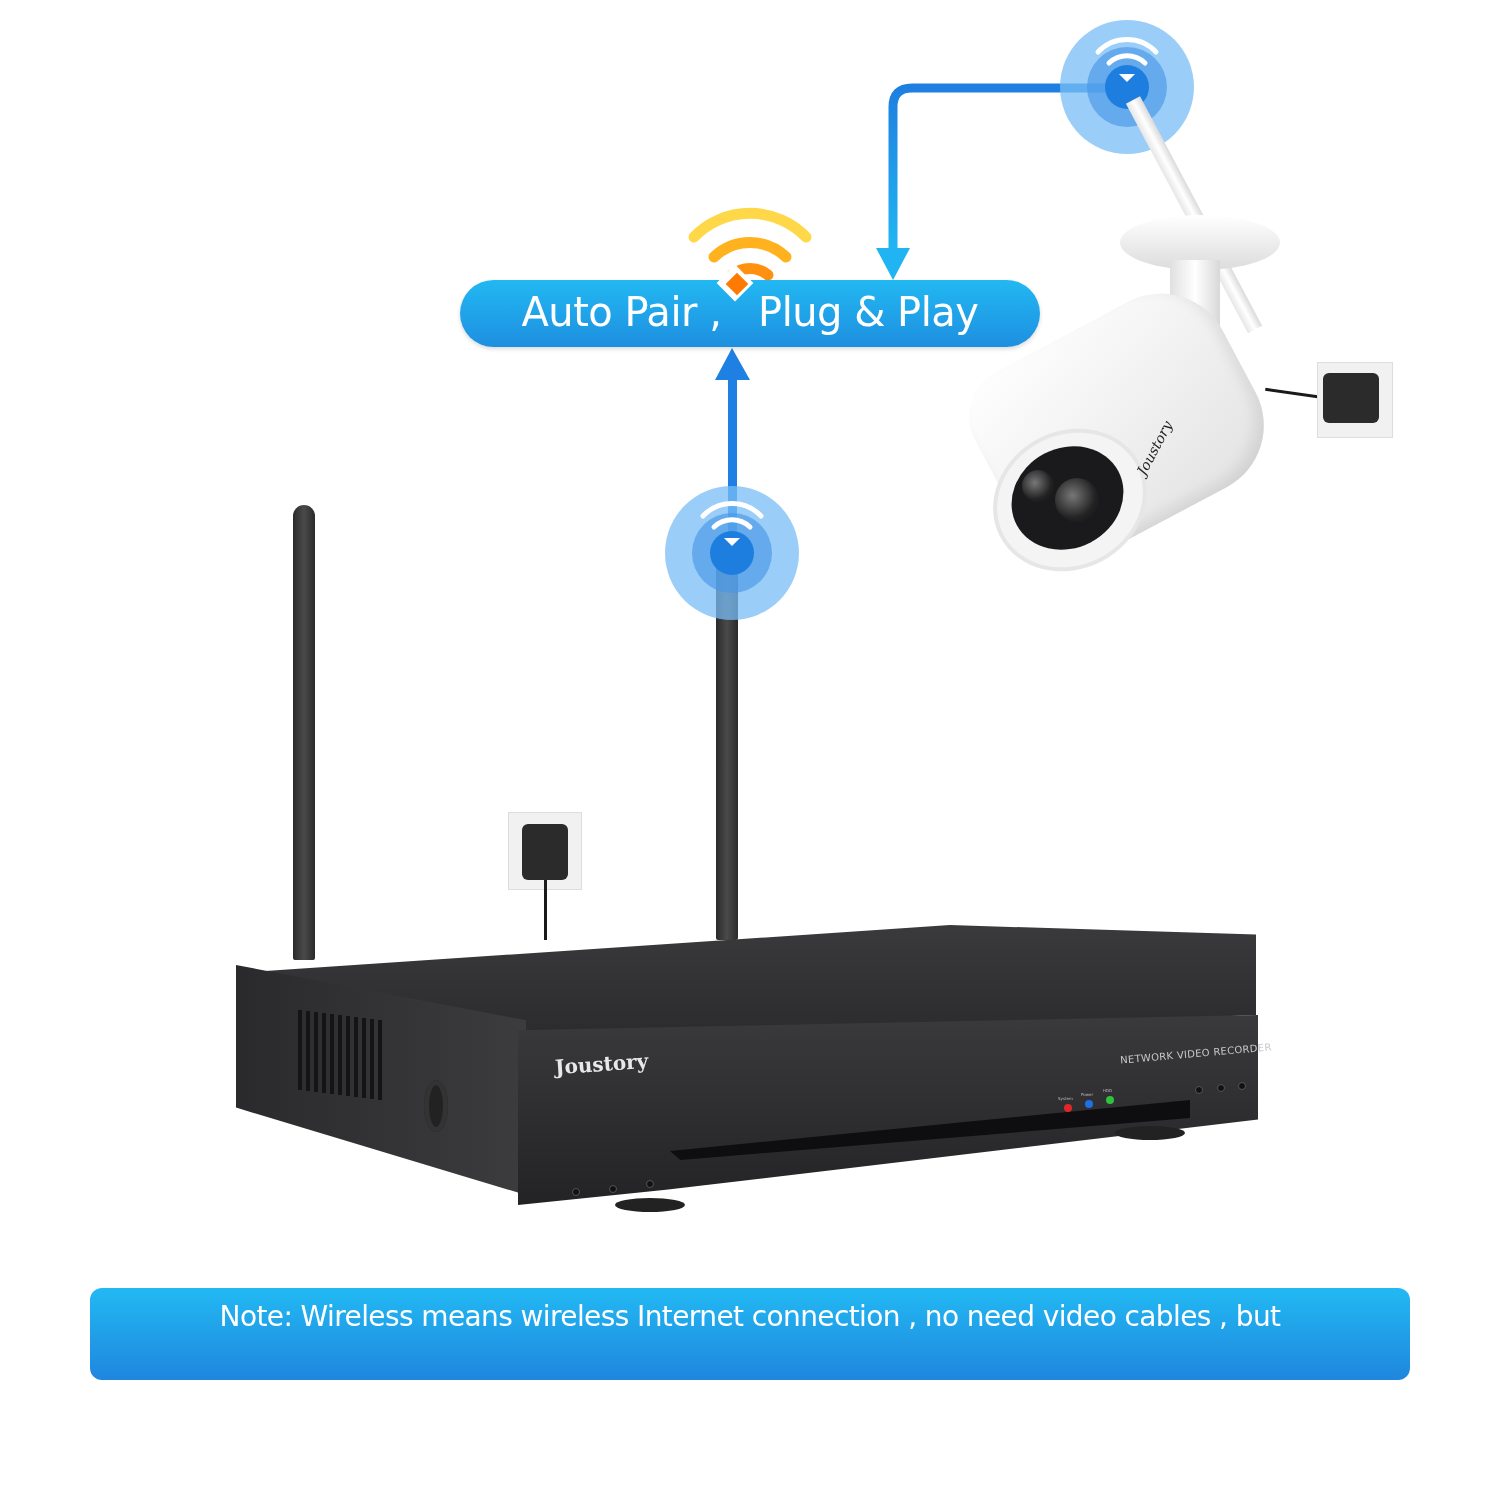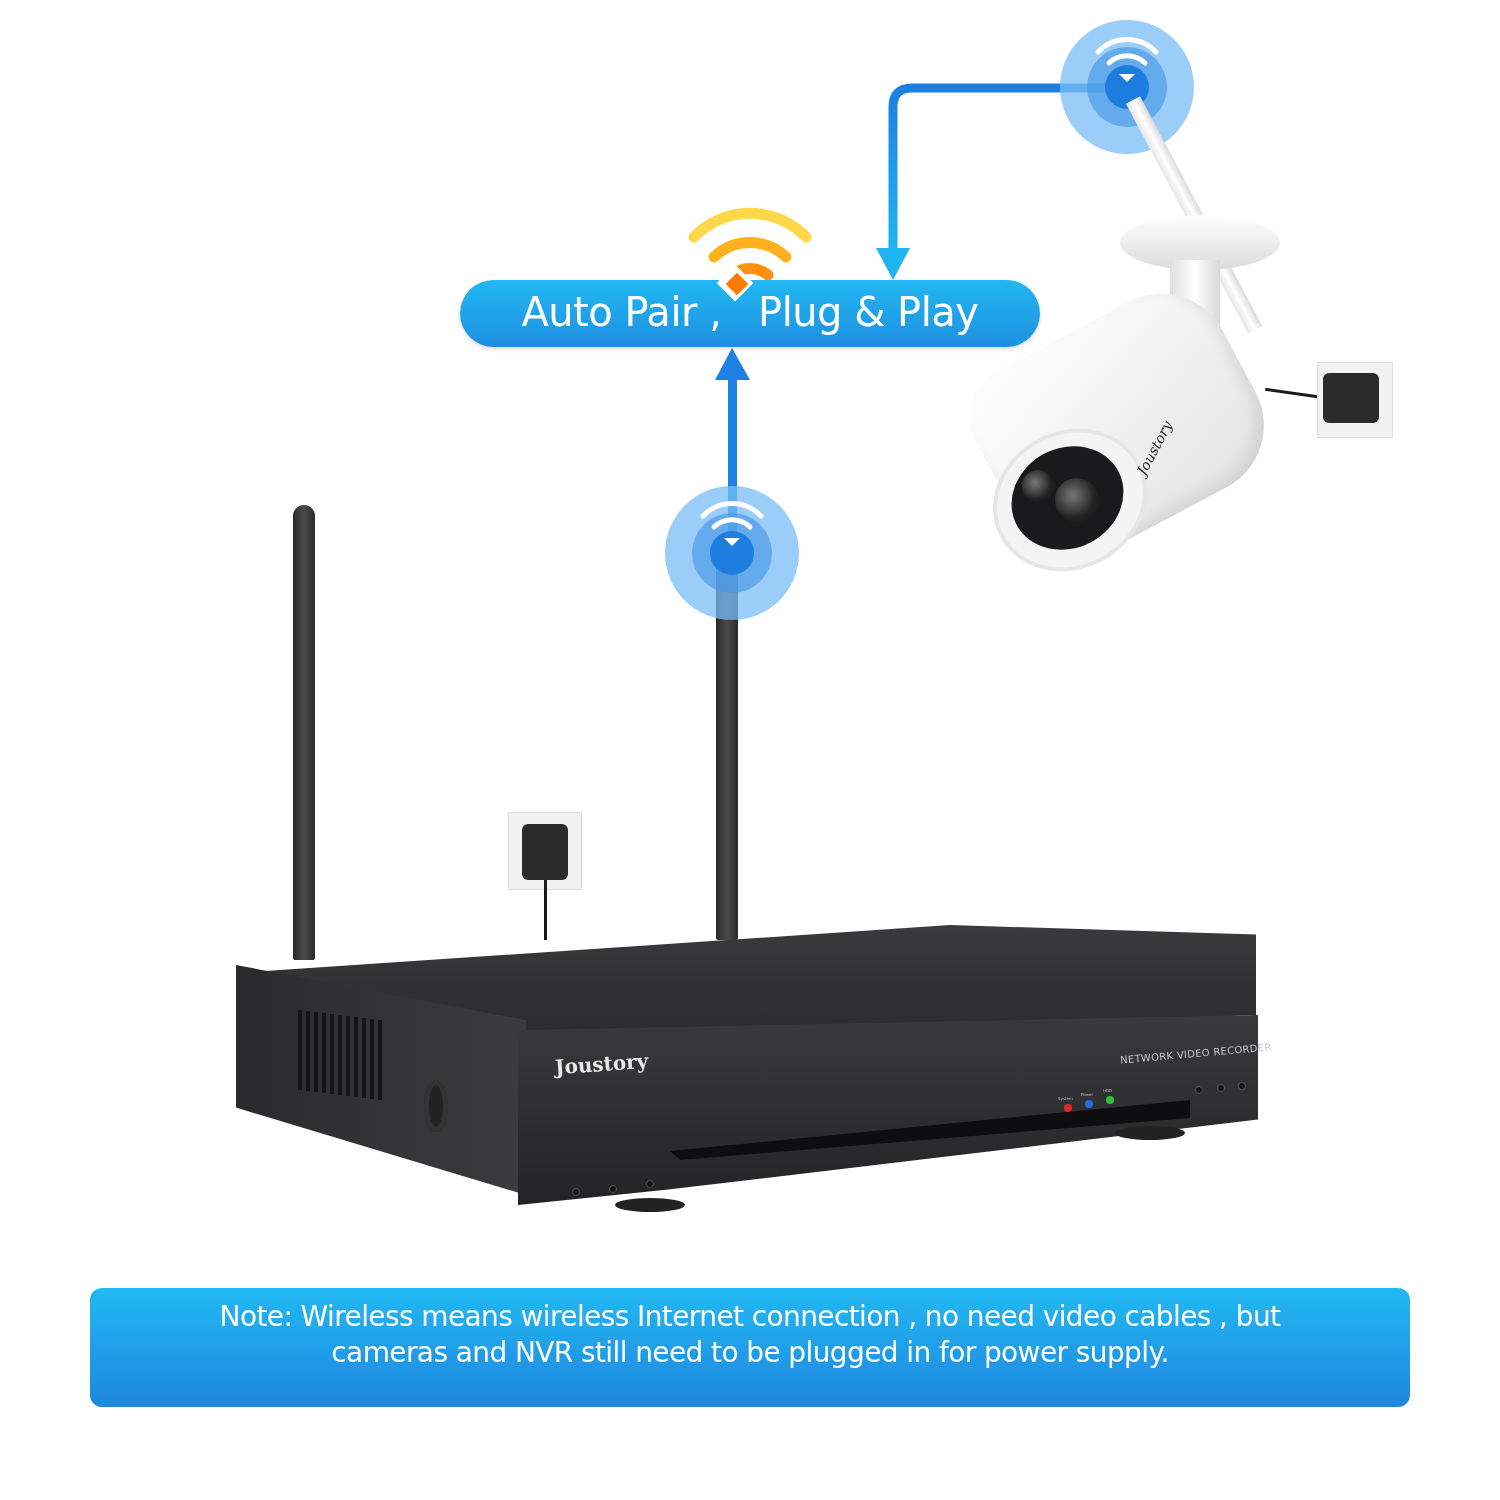--- a/index.html
+++ b/index.html
@@ -9,21 +9,21 @@
   
   .pill { left:460px; top:280px; width:580px; height:67px; border-radius:34px;
           background:linear-gradient(to bottom,#22b8f2 0%,#1e8fe0 100%);
           box-shadow:0 2px 4px rgba(0,0,0,.15); }
   .pill-text { position:absolute; left:0; right:0; top:9px; text-align:center; color:#fff;
                font-family:"DejaVu Sans", sans-serif; font-size:40px; font-weight:normal; letter-spacing:-0.5px; white-space:pre; }
   .pill-notch { left:722px; top:270px; width:26px; height:26px; background:#fff; transform:rotate(45deg); }
   .pill-notch-inner { left:729px; top:276px; width:16px; height:16px; background:#ff7a00; transform:rotate(45deg); }
 
   
-  .note { left:90px; top:1288px; width:1320px; height:119px; border-radius:12px;
+  .note { left:90px; top:1288px; width:1320px; height:92px; border-radius:12px;
           background:linear-gradient(to bottom,#22b9f3 0%,#1f86de 100%); }
   .note-line { position:absolute; left:0; right:0; text-align:center; color:#fff;
                font-family:"DejaVu Sans", sans-serif; font-size:28px; letter-spacing:-0.6px; }
 
   
   .bubble-outer { border-radius:50%; background:rgba(120,190,245,.75); }
   .bubble-mid { border-radius:50%; background:rgba(70,150,230,.65); }
   .bubble-core { border-radius:50%; background:#1e7ee0; }
 
   
@@ -174,14 +174,13 @@
 <div class="abs dot" style="left:646px;top:1180px;"></div>
 <div class="abs dot" style="left:1195px;top:1086px;"></div>
 <div class="abs dot" style="left:1217px;top:1084px;"></div>
 <div class="abs dot" style="left:1238px;top:1082px;"></div>
 
 <div class="abs foot" style="left:615px;top:1198px;"></div>
 <div class="abs foot" style="left:1115px;top:1126px;"></div>
 
 <div class="abs note">
   <div class="note-line" style="top:12px;">Note: Wireless means wireless Internet connection , no need video cables , but</div>
-  <div class="note-line" style="top:48px;">cameras and NVR still need to be plugged in for power supply.</div>
 </div>
 
 </body></html>

